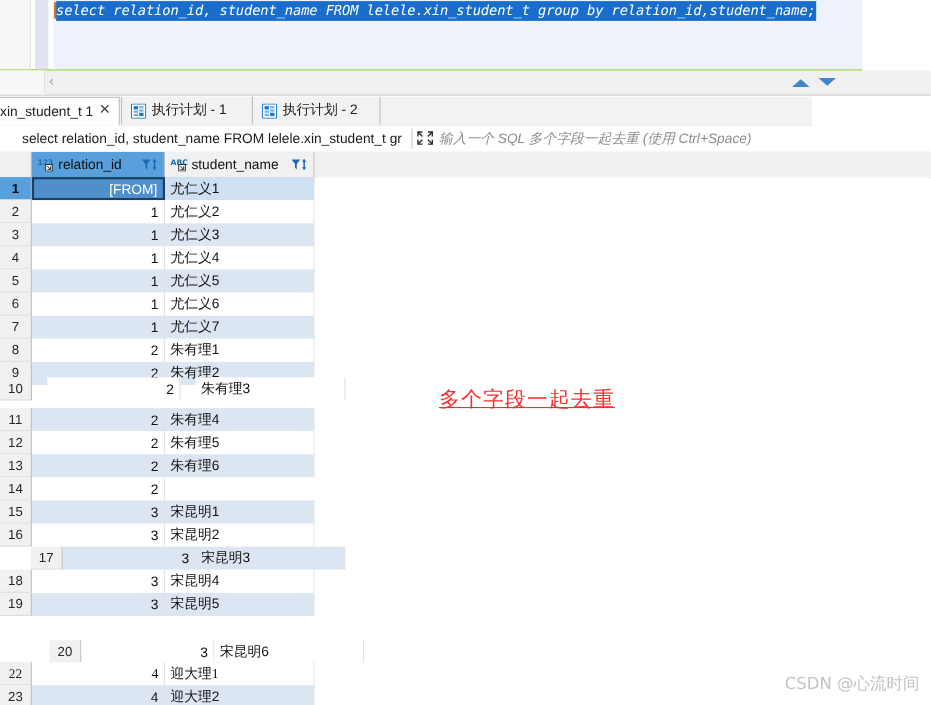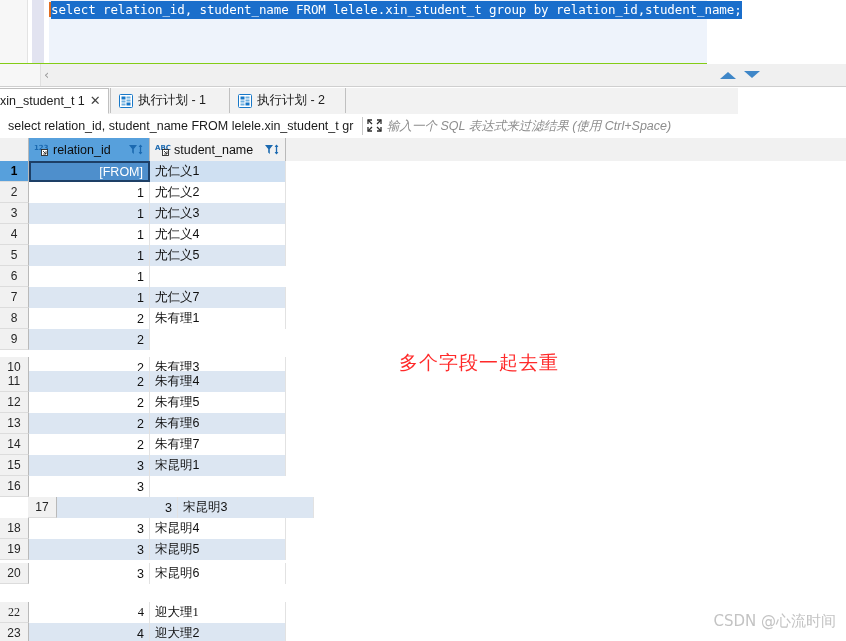--- a/index.html
+++ b/index.html
@@ -14,23 +14,24 @@
     font-family: "Liberation Sans", sans-serif;
     font-size: 12px;
     color: #1a1a1a;
     position: relative;
   }
 
   
   .editor-area {
     position: absolute;
     left: 0; top: 0;
-    width: 707px; height: 63px;
+    width: 784px; height: 63px;
     background: #ffffff;
     border-bottom: 5px solid #84cc16;
+    font-style: italic;
   }
   .editor-gutter {
     position: absolute;
     left: 0; top: 0;
     width: 27px; height: 63px;
     background: #f7f7f7;
     border-right: 1px solid #e3e3e3;
   }
   .editor-annot-band {
     position: absolute;
@@ -169,21 +170,21 @@
     left: 0; top: 114px;
     width: 846px; height: 24px;
     background: #ffffff;
     border-bottom: 1px solid #d4d4d4;
     display: flex;
     align-items: center;
   }
   .filter-query {
     font-size: 12.5px;
     color: #1b1b1b;
-    padding-left: 8px;
+    padding-left: 20px;
     white-space: nowrap;
     overflow: hidden;
     width: 354px;
     flex: 0 0 354px;
   }
   .filter-divider {
     width: 1px; height: 18px;
     background: #c8c8c8;
     flex: 0 0 1px;
   }
@@ -321,20 +322,21 @@
   
   .annotation {
     position: absolute;
     left: 399px;
     top: 350px;
     font-size: 19px;
     color: #ff2a2a;
     font-family: "DejaVu Sans", sans-serif;
     letter-spacing: 1px;
     white-space: nowrap;
+    text-decoration: underline;
   }
   .watermark {
     position: absolute;
     right: 10px;
     bottom: 10px;
     font-size: 15px;
     color: #c3c3c3;
     white-space: nowrap;
     font-family: "DejaVu Sans", sans-serif;
   }
@@ -410,21 +412,21 @@
           <path d="M2 2 L6 6"></path>
         <path d="M11 2 L15 2 L15 6"></path>
           <path d="M15 2 L11 6"></path>
         <path d="M2 9 L2 13 L6 13"></path>
           <path d="M2 13 L6 9"></path>
         <path d="M15 9 L15 13 L11 13"></path>
           <path d="M15 13 L11 9"></path>
       </g>
     </svg>
   </div>
-  <div class="filter-placeholder">输入一个 SQL 表达式来过滤结果 (使用 Ctrl+Space)</div>
+  <div class="filter-placeholder">输入一个 SQL 多个字段一起去重 (使用 Ctrl+Space)</div>
 </div>
 
 <div class="grid">
 
   <div class="grid-header">
     <div class="corner-cell"></div>
 
     <div class="hcell hcell-relation selected">
       <span class="type-icon">
         <svg width="16" height="13" viewBox="0 0 16 13">
@@ -493,40 +495,42 @@
       </div>
       <div class="row alt" style="top: 84px;">
         <div class="rowhead">5</div>
         <div class="cell cell-num">1</div>
         <div class="cell cell-txt">尤仁义5</div>
         <div class="cell cell-rest"></div>
       </div>
       <div class="row even" style="top: 105px;">
         <div class="rowhead">6</div>
         <div class="cell cell-num">1</div>
+        <div class="cell cell-txt">尤仁义6</div>
         <div class="cell cell-rest"></div>
       </div>
       <div class="row alt" style="top: 126px;">
         <div class="rowhead">7</div>
         <div class="cell cell-num">1</div>
         <div class="cell cell-txt">尤仁义7</div>
         <div class="cell cell-rest"></div>
       </div>
       <div class="row even" style="top: 147px;">
         <div class="rowhead">8</div>
         <div class="cell cell-num">2</div>
         <div class="cell cell-txt">朱有理1</div>
         <div class="cell cell-rest"></div>
       </div>
       <div class="row alt" style="top: 168px;">
         <div class="rowhead">9</div>
         <div class="cell cell-num">2</div>
-        <div class="cell cell-rest"></div>
-      </div>
-      <div class="row even" style="top: 196px;">
+        <div class="cell cell-txt">朱有理2</div>
+        <div class="cell cell-rest"></div>
+      </div>
+      <div class="row even" style="top: 182px; gap: 14px;">
         <div class="rowhead">10</div>
         <div class="cell cell-num">2</div>
         <div class="cell cell-txt">朱有理3</div>
         <div class="cell cell-rest"></div>
       </div>
       <div class="row alt" style="top: 210px;">
         <div class="rowhead">11</div>
         <div class="cell cell-num">2</div>
         <div class="cell cell-txt">朱有理4</div>
         <div class="cell cell-rest"></div>
@@ -539,53 +543,53 @@
       </div>
       <div class="row alt" style="top: 252px;">
         <div class="rowhead">13</div>
         <div class="cell cell-num">2</div>
         <div class="cell cell-txt">朱有理6</div>
         <div class="cell cell-rest"></div>
       </div>
       <div class="row even" style="top: 273px;">
         <div class="rowhead">14</div>
         <div class="cell cell-num">2</div>
-        <div class="cell cell-txt">朱有理7</div>
         <div class="cell cell-rest"></div>
       </div>
       <div class="row alt" style="top: 294px;">
         <div class="rowhead">15</div>
         <div class="cell cell-num">3</div>
         <div class="cell cell-txt">宋昆明1</div>
         <div class="cell cell-rest"></div>
       </div>
       <div class="row even" style="top: 315px;">
         <div class="rowhead">16</div>
         <div class="cell cell-num">3</div>
+        <div class="cell cell-txt">宋昆明2</div>
         <div class="cell cell-rest"></div>
       </div>
       <div class="row alt" style="top: 336px; margin-left: 28px;">
         <div class="rowhead">17</div>
         <div class="cell cell-num">3</div>
         <div class="cell cell-txt">宋昆明3</div>
         <div class="cell cell-rest"></div>
       </div>
       <div class="row even" style="top: 357px;">
         <div class="rowhead">18</div>
         <div class="cell cell-num">3</div>
         <div class="cell cell-txt">宋昆明4</div>
         <div class="cell cell-rest"></div>
       </div>
       <div class="row alt" style="top: 378px;">
         <div class="rowhead">19</div>
         <div class="cell cell-num">3</div>
         <div class="cell cell-txt">宋昆明5</div>
         <div class="cell cell-rest"></div>
       </div>
-      <div class="row even" style="top: 402px;">
+      <div class="row even" style="top: 421px; padding-left: 45px;">
         <div class="rowhead">20</div>
         <div class="cell cell-num">3</div>
         <div class="cell cell-txt">宋昆明6</div>
         <div class="cell cell-rest"></div>
       </div>
       <div class="row alt" style="top: 420px; margin-top: 47px;">
         <div class="rowhead">21</div>
         <div class="cell cell-num">3</div>
         <div class="cell cell-txt">宋昆明7</div>
         <div class="cell cell-rest"></div>

